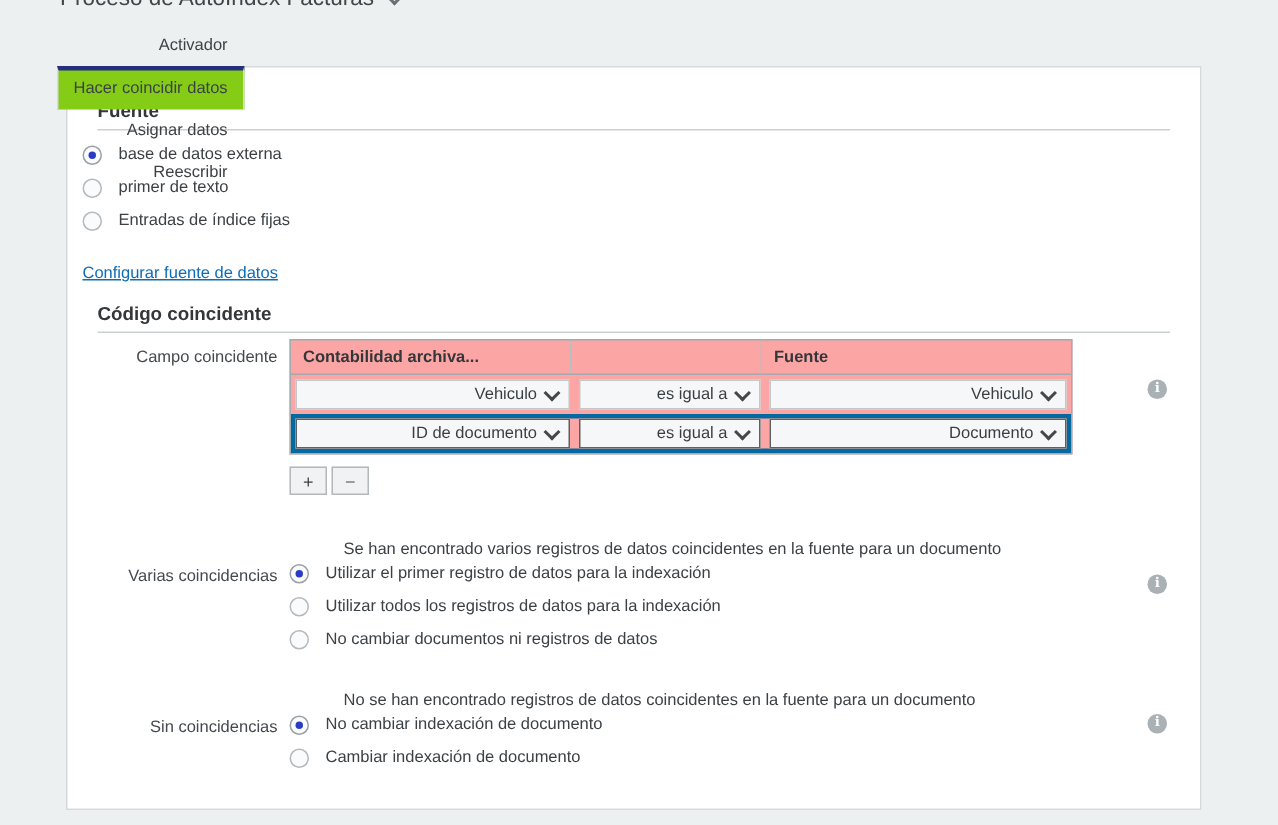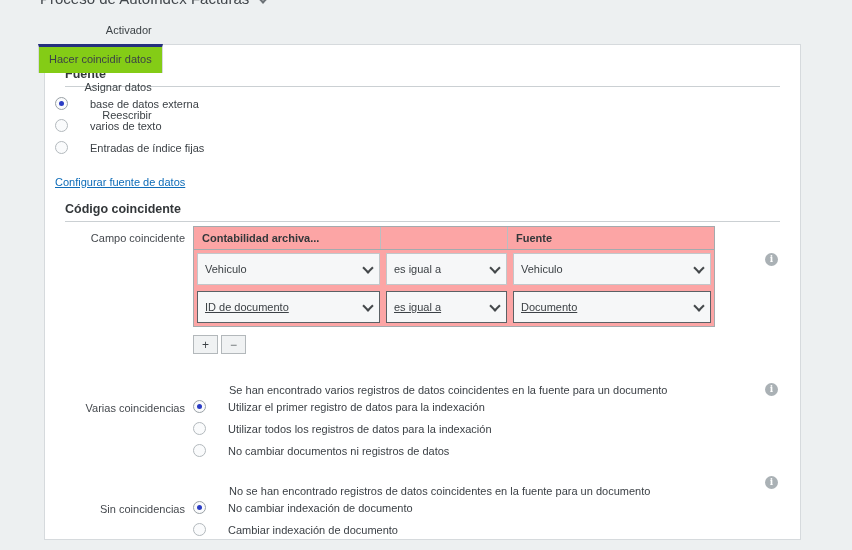--- a/index.html
+++ b/index.html
@@ -46,21 +46,21 @@
   .sh-1 { margin-top:22px; }
   .sh-2 { margin-top:14px; }
   .form-row { display:flex; margin-left:10px; margin-top:10px; }
   .lbl {
     width:130px; min-width:130px; padding-right:8px; padding-top:1px;
     text-align:right; font-size:11px; color:#45494e; white-space:nowrap;
     overflow:hidden;
   }
   
   .radio-list { display:flex; flex-direction:column; gap:9px; }
-  .radio-opt { display:flex; align-items:center; gap:22px; font-size:11px; color:#3c4146; cursor:pointer; }
+  .radio-opt { display:flex; gap:11px; font-size:11px; color:#3c4146; cursor:pointer; }
   .radio {
     width:11px; height:11px; min-width:11px; border-radius:50%;
     border:1px solid #b3b9bd; background:#fafbfc; position:relative;
   }
   .radio.sel { border-color:#9aa1a6; }
   .radio.sel::after {
     content:""; position:absolute; left:3px; top:3px; width:5px; height:5px;
     border-radius:50%; background:#2b3cc4;
   }
   .cfg-link {
@@ -70,23 +70,23 @@
   
   .campo-row { margin-top:4px; }
   .campo-row .lbl { padding-top:6px; }
   .match-table { width:520px; border:1px solid #a4aaad; background:#fca5a5; }
   .mt-head { display:flex; border-bottom:1px solid #a4aaad; font-size:11px; font-weight:bold; color:#33373a; }
   .mt-hcell { padding:5px 8px; box-sizing:border-box; }
   .mt-h1 { width:186px; }
   .mt-h2 { width:127px; border-left:1px solid #b9bec1; }
   .mt-h3 { flex:1; border-left:1px solid #b9bec1; }
   .mt-row { display:flex; align-items:center; gap:6px; padding:3px; box-sizing:border-box; width:100%; }
-  .mt-row.selected { border:3px solid #fca5a5; padding:0;text-decoration:underline; }
+  .mt-row.selected { border:3px solid #0369a1; padding:0; }
   .select {
-    height:32px; display:flex; align-items:center; justify-content:space-between;
+    height:20px; display:flex; align-items:center; justify-content:flex-end;
     padding:0 7px; background:#f6f7f8; border:1px solid #c2c7ca;
     font-size:11px; color:#3a3f43; box-sizing:border-box; cursor:pointer;
   }
   .selected .select { border-color:#5b6165; }
   .sel-1 { width:183px; } .sel-2 { width:121px; } .sel-3 { flex:1; }
   .chev {
     width:6px; height:6px; margin-left:6px; margin-top:-3px;
     border-right:2px solid #44484b; border-bottom:2px solid #44484b;
     transform:rotate(45deg); flex:none;
   }
@@ -133,21 +133,21 @@
   <div class="section-heading sh-1">Fuente</div>
 
   <div class="form-row">
     <div class="radio-list">
       <div class="radio-opt">
         <span class="radio sel"></span>
         <span>base de datos externa</span>
       </div>
       <div class="radio-opt">
         <span class="radio"></span>
-        <span>varios de texto</span>
+        <span>primer de texto</span>
       </div>
       <div class="radio-opt">
         <span class="radio"></span>
         <span>Entradas de índice fijas</span>
       </div>
       <span class="cfg-link">Configurar fuente de datos</span>
     </div>
   </div>
 
   <div class="section-heading sh-2">Código coincidente</div>

